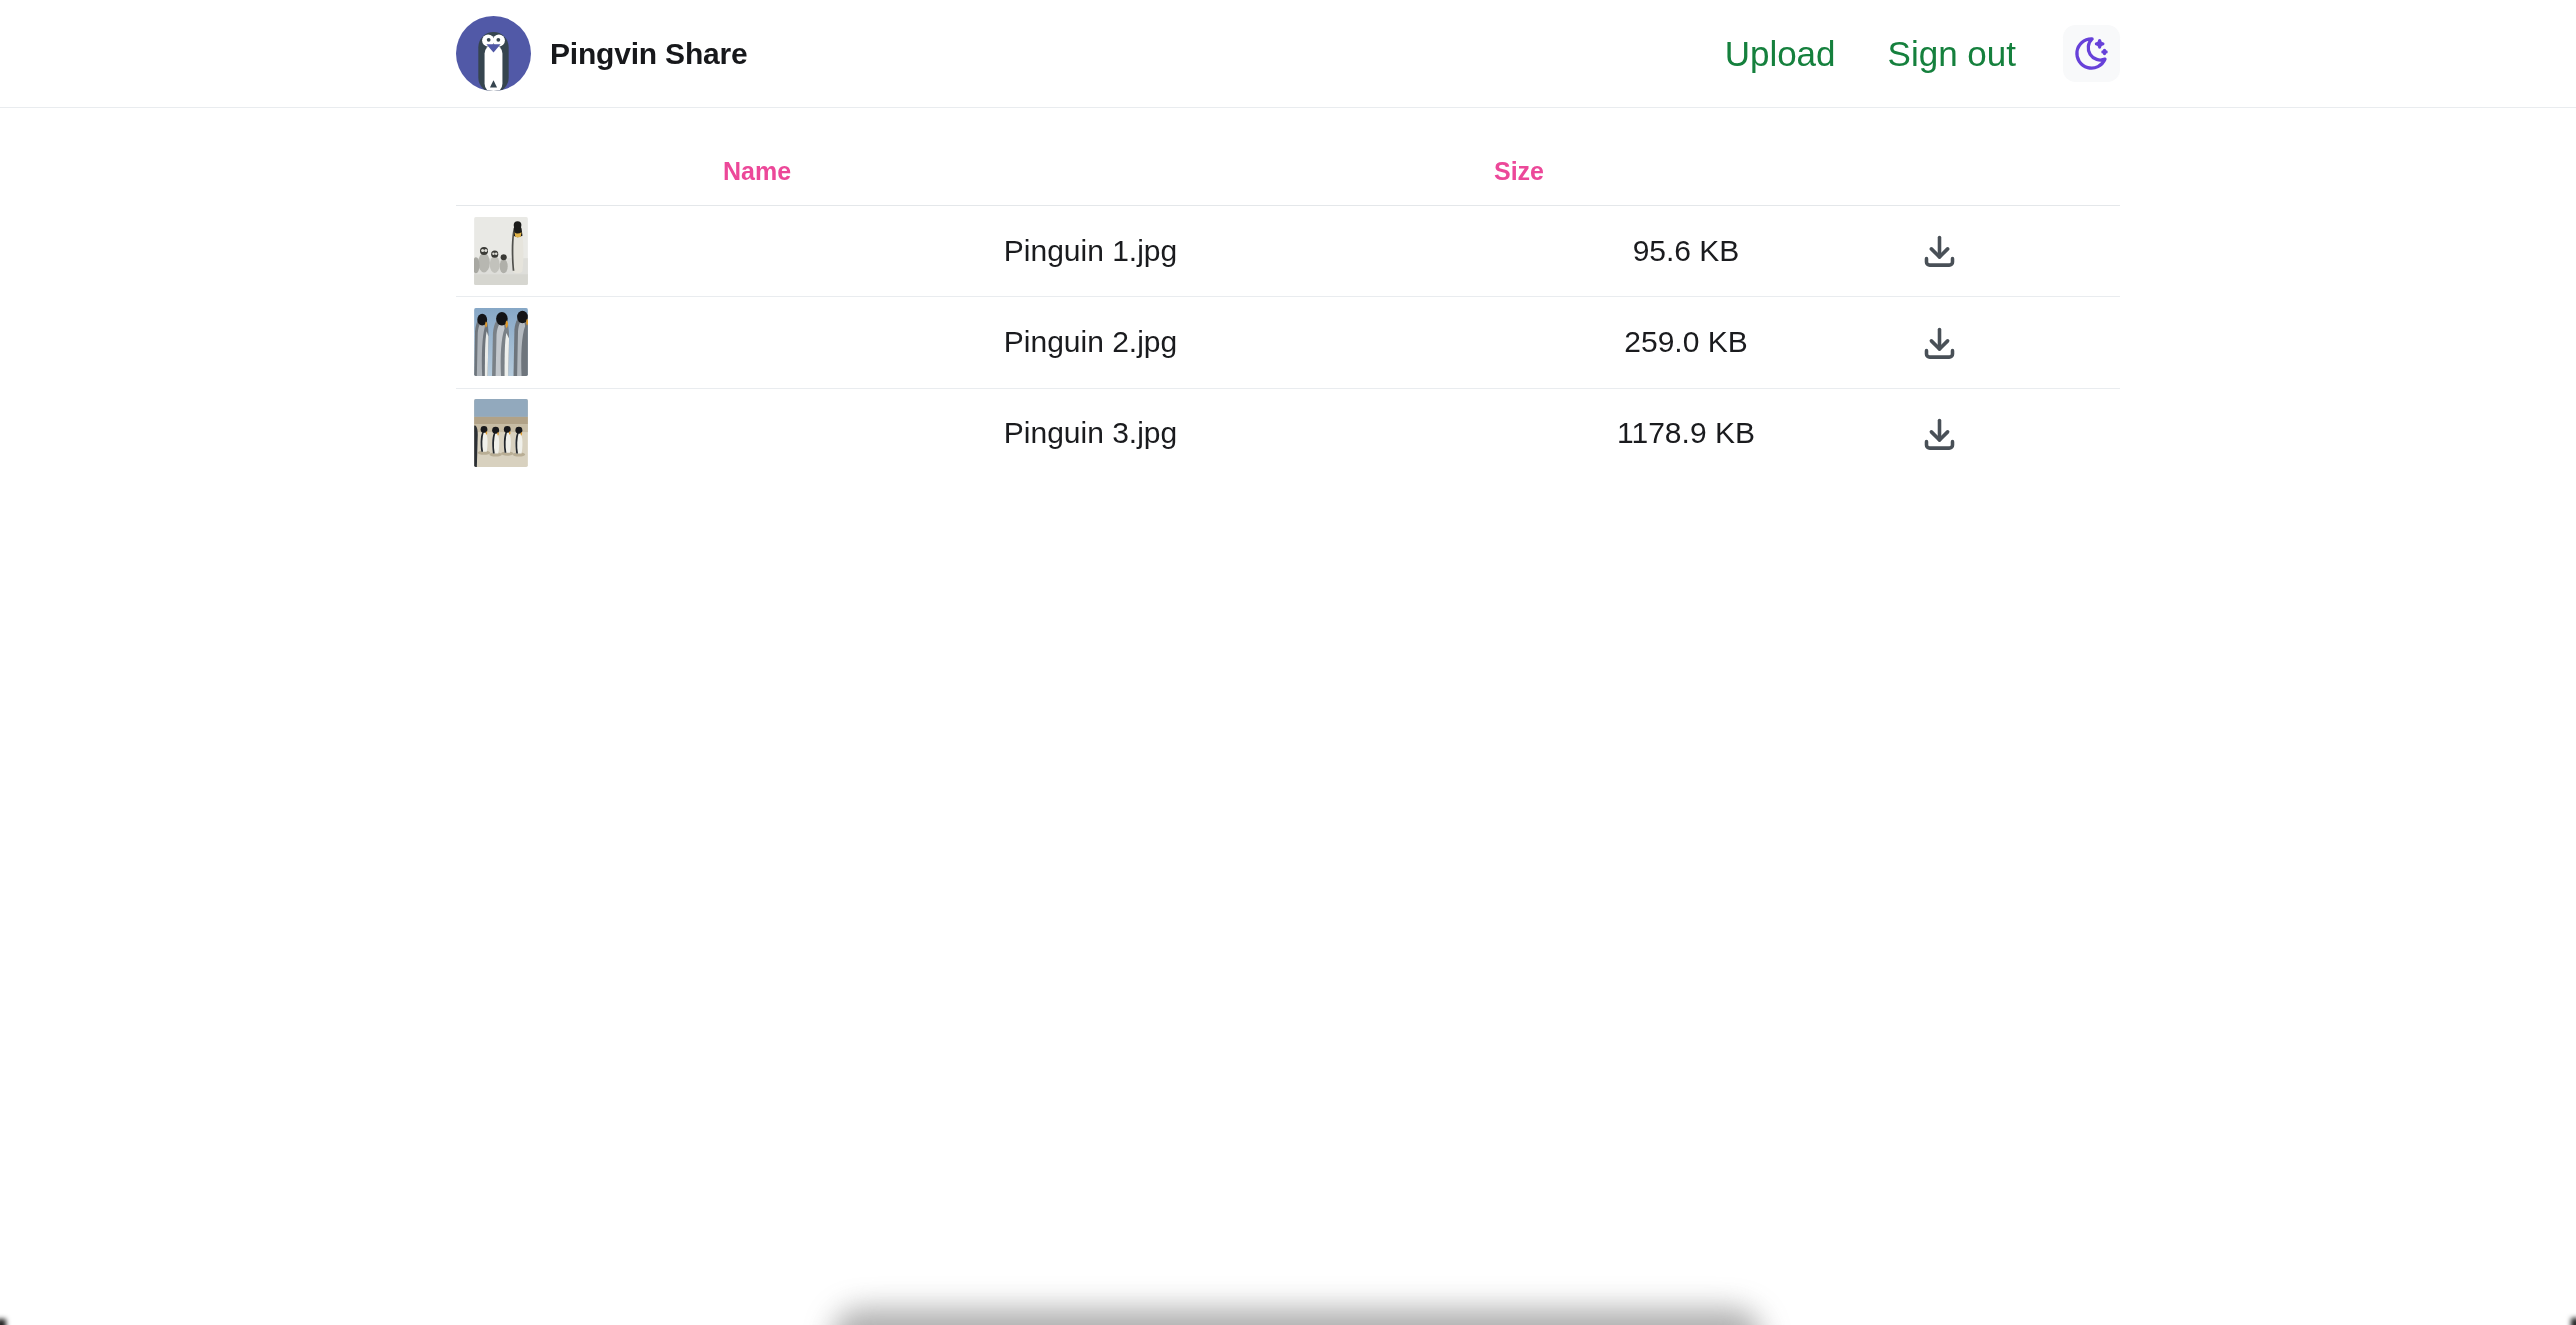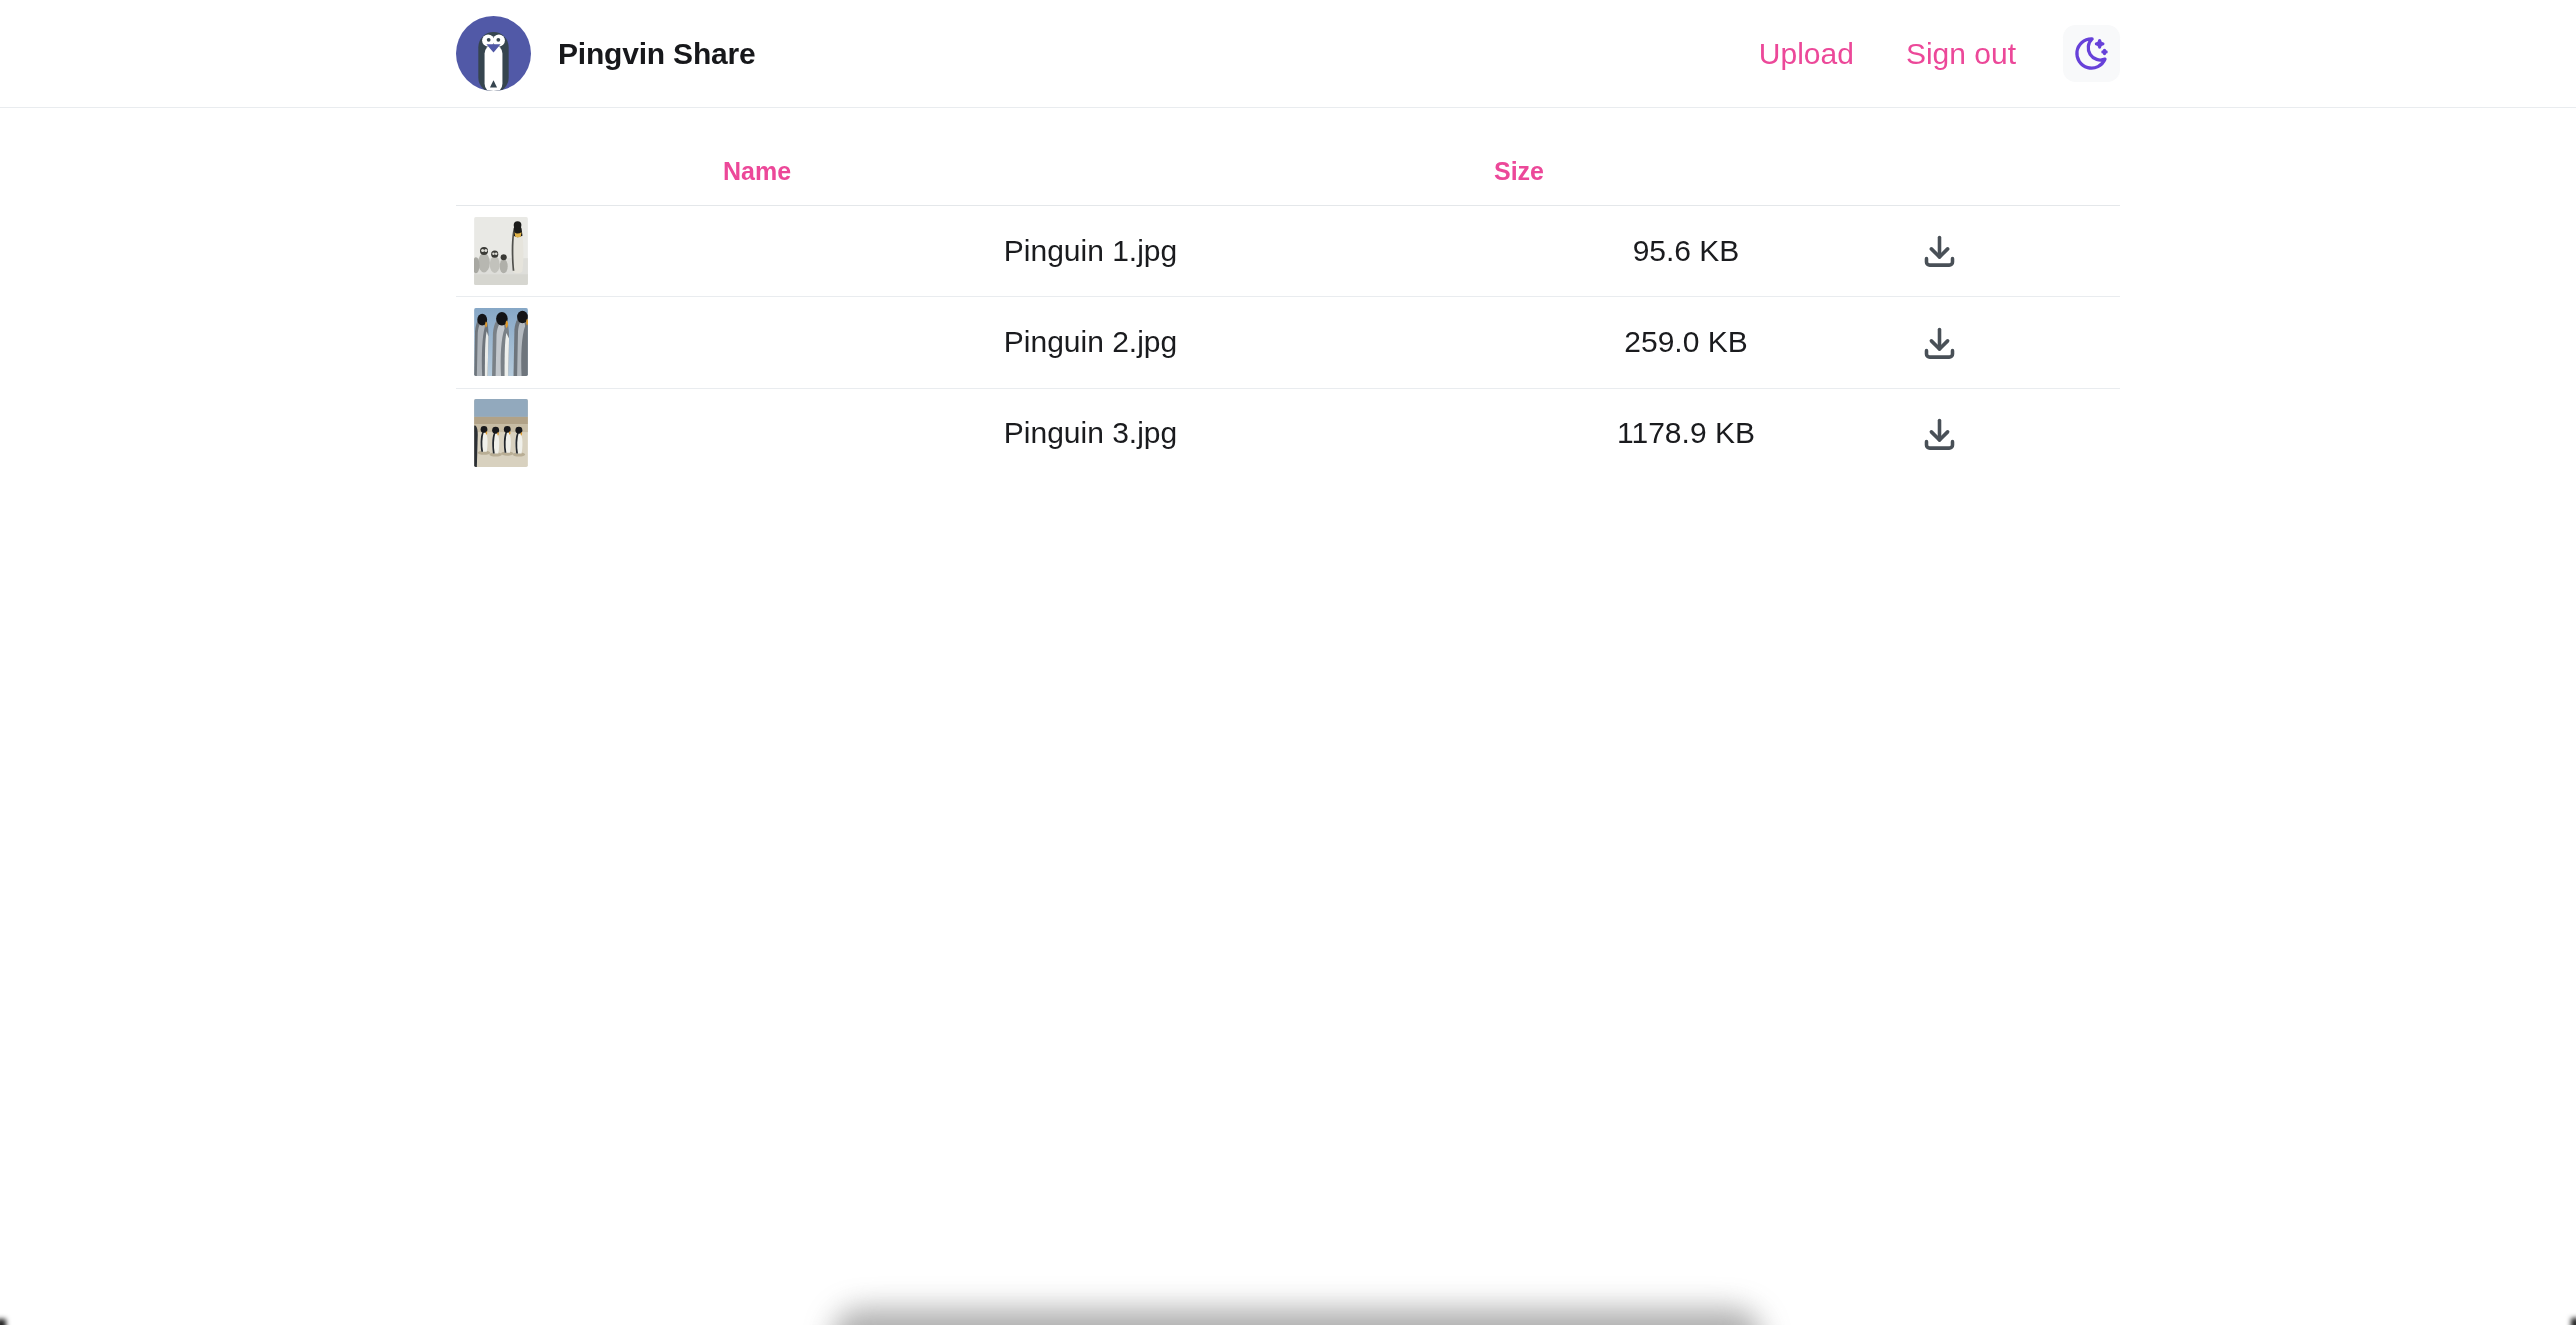--- a/index.html
+++ b/index.html
@@ -12,26 +12,26 @@
   
   .app-header{
     height:107px;background:#ffffff;border-bottom:1.8px solid #e9ecef;
   }
   .header-inner{
     width:1664px;height:100%;margin:0 auto;
     display:flex;align-items:center;
   }
   .logo-wrap{width:75px;height:75px;flex:0 0 auto;display:block;}
   .app-title{
-    margin-left:27px;font-size:30px;font-weight:700;color:#17181b;
+    margin-left:19px;font-size:30px;font-weight:700;color:#17181b;
     letter-spacing:-0.2px;white-space:nowrap;
   }
   .header-spacer{flex:1 1 auto;}
   .nav-link{
-    font-size:30px;font-weight:500;color:#ec4899;text-decoration:none;
+    font-size:35px;font-weight:500;color:#15803d;text-decoration:none;
     cursor:pointer;white-space:nowrap;
   }
   .nav-link + .nav-link{margin-left:52px;}
   .theme-toggle{
     margin-left:47px;width:57px;height:57px;border:none;border-radius:12.5px;
     background:#f8f9fa;display:flex;align-items:center;justify-content:center;
     cursor:pointer;padding:0;
   }
   
   .main-area{width:1664px;margin:0 auto;padding-top:27px;}

